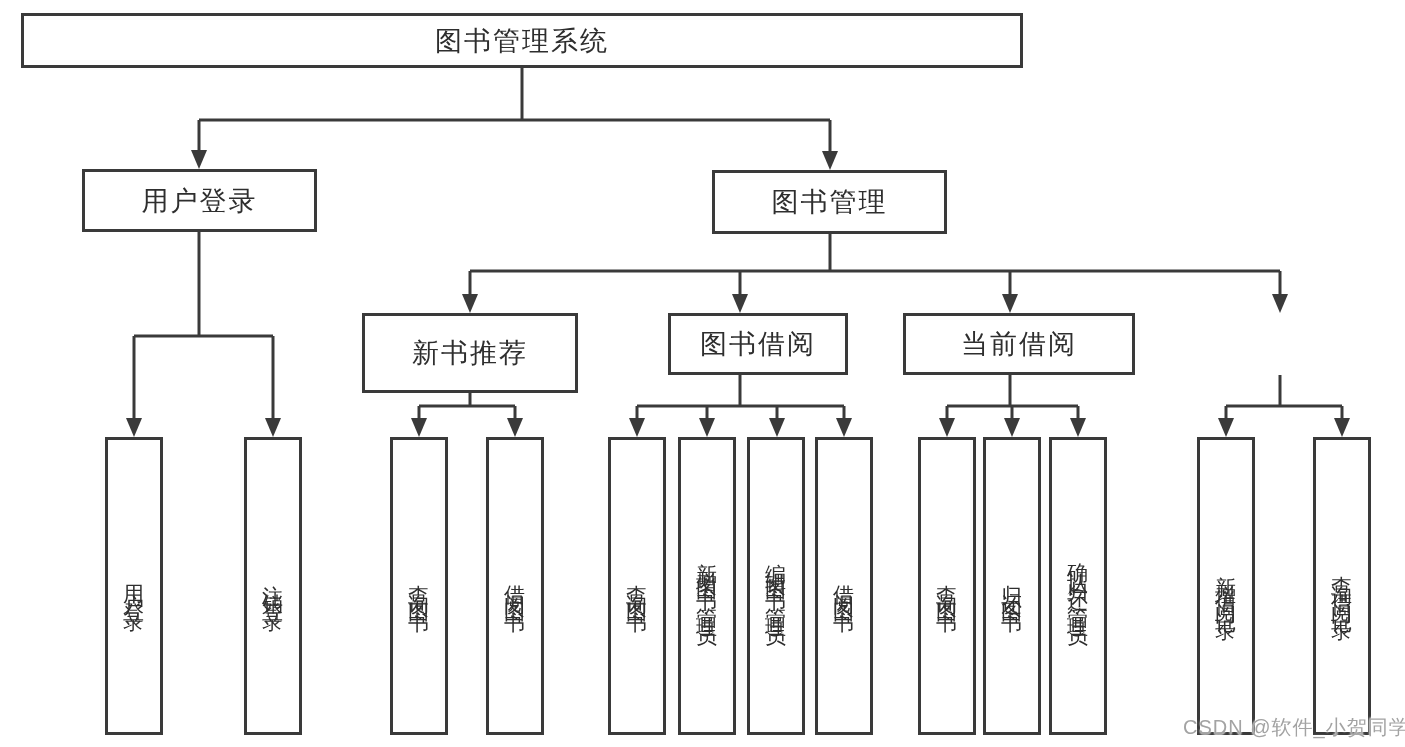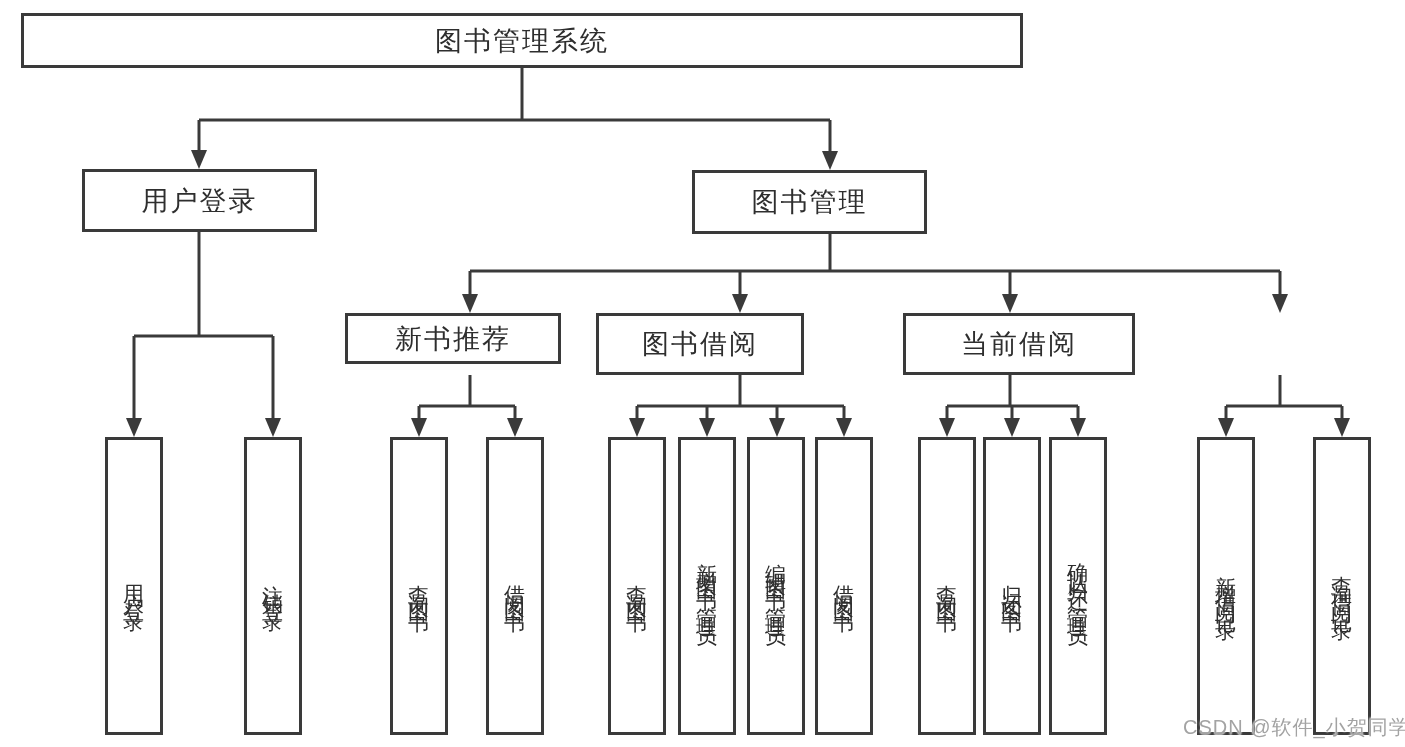--- a/index.html
+++ b/index.html
@@ -155,24 +155,24 @@
       <line class="c-line" x1="1226" y1="406" x2="1226" y2="421"></line>
       <path class="arrowhead" d="M1218 418 L1234 418 L1226 437 Z"></path>
       <line class="c-line" x1="1342" y1="406" x2="1342" y2="421"></line>
       <path class="arrowhead" d="M1334 418 L1350 418 L1342 437 Z"></path>
     </g>
   </svg>
 
   <div class="node" style="left:21px;top:13px;width:1002px;height:55px">图书管理系统</div>
 
   <div class="node" style="left:82px;top:169px;width:235px;height:63px">用户登录</div>
-  <div class="node" style="left:692px;top:170px;width:235px;height:64px">图书管理</div>
-
-  <div class="node" style="left:345px;top:313px;width:216px;height:51px">新书推荐</div>
-  <div class="node" style="left:596px;top:313px;width:208px;height:62px">图书借阅</div>
+  <div class="node" style="left:712px;top:170px;width:235px;height:64px">图书管理</div>
+
+  <div class="node" style="left:362px;top:313px;width:216px;height:80px">新书推荐</div>
+  <div class="node" style="left:668px;top:313px;width:180px;height:62px">图书借阅</div>
   <div class="node" style="left:903px;top:313px;width:232px;height:62px">当前借阅</div>
 
   <div class="leaf" style="left:105px">
     <span>用户登录</span>
   </div>
   <div class="leaf" style="left:244px">
     <span>注销登录</span>
   </div>
 
   <div class="leaf" style="left:390px">

